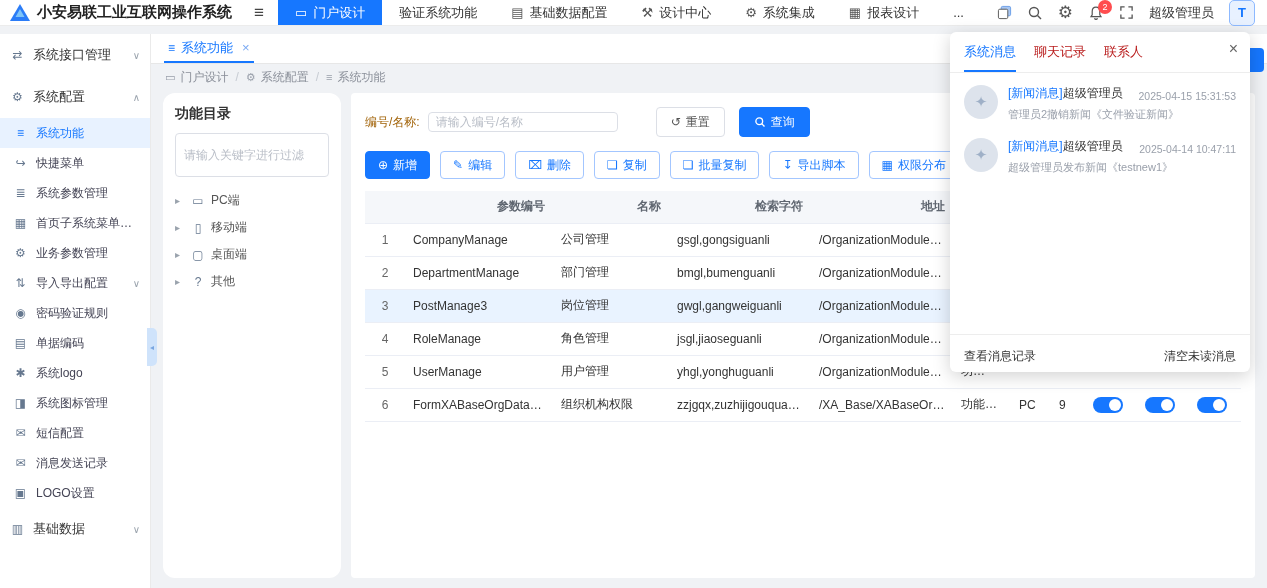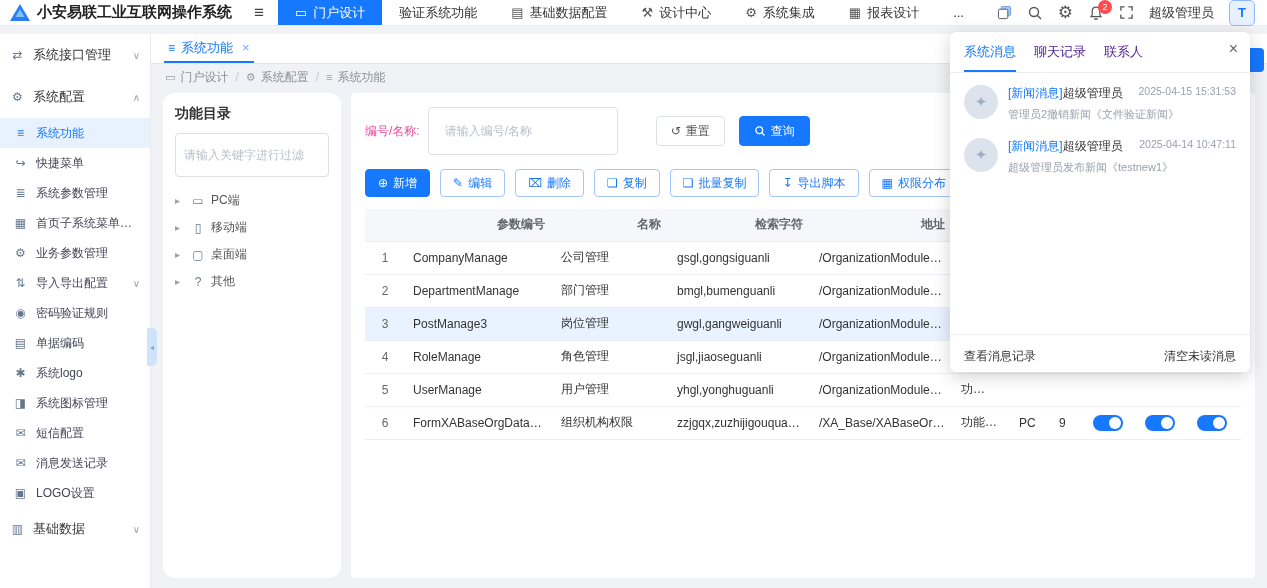--- a/index.html
+++ b/index.html
@@ -63,22 +63,22 @@
   .tree-filter { width:100%; height:44px; border:1px solid #dcdfe6; border-radius:4px;
     padding:0 8px; font-size:12px; color:#333; outline:none; margin-bottom:10px;
     font-family:"Liberation Sans","DejaVu Sans",sans-serif; }
   .tree-filter::placeholder { color:#b9bec7; }
   .tree-node { height:27px; display:flex; align-items:center; gap:6px; font-size:12px; color:#555; cursor:pointer; }
   .tn-arrow { color:#9aa3ad; font-size:10px; width:10px; }
   .tn-ic { color:#66788f; font-size:12px; width:14px; text-align:center; }
   
   .table-card { flex:1; background:#fff; border-radius:4px; padding:12px 14px; position:relative; overflow:hidden; }
   .filter-row { display:flex; align-items:center; margin:2px 0 14px 0; }
-  .f-label { font-size:12px; color:#ec4899; margin-right:8px; white-space:nowrap; }
-  .f-input { width:190px; height:48px; border:1px solid #dcdfe6; border-radius:4px; padding:0 16px;
+  .f-label { font-size:12px; color:#a16207; margin-right:8px; white-space:nowrap; }
+  .f-input { width:190px; height:20px; border:1px solid #dcdfe6; border-radius:4px; padding:0 7px;
     font-size:12px; outline:none; font-family:"Liberation Sans","DejaVu Sans",sans-serif; }
   .f-input::placeholder { color:#b9bec7; }
   .btn { height:30px; border-radius:4px; font-size:12px; display:inline-flex; align-items:center;
     gap:5px; padding:0 14px; cursor:pointer; border:1px solid #dcdfe6; background:#fff; color:#555;
     font-family:"Liberation Sans","DejaVu Sans",sans-serif; }
   .btn-reset { margin-left:38px; }
   .btn-query { margin-left:14px; background:#1677ff; border-color:#1677ff; color:#fff; }
   .toolbar { display:flex; gap:10px; margin-bottom:12px; }
   .tb-btn { height:28px; border-radius:4px; font-size:12px; display:inline-flex; align-items:center;
     gap:5px; padding:0 12px; cursor:pointer; background:#fff; border:1px solid #a3c6ff; color:#1677ff;
@@ -93,29 +93,29 @@
   tr[data-selected="true"] td { background:#e9f3ff; }
   td.c-idx, th.c-idx { text-align:center; color:#666; }
   .toggle { width:30px; height:16px; border-radius:9px; background:#1677ff; position:relative;
     display:inline-block; cursor:pointer; vertical-align:middle; }
   .toggle::after { content:""; position:absolute; top:2px; right:2px; width:12px; height:12px;
     border-radius:50%; background:#fff; }
   
   .popup { position:absolute; left:950px; top:32px; width:300px; height:340px; background:#fff;
     border-radius:6px; box-shadow:0 4px 18px rgba(0,0,0,.18); z-index:40; display:flex; flex-direction:column; }
   .popup-head { display:flex; gap:18px; padding:11px 14px 0 14px; border-bottom:1px solid #ededed; position:relative; }
-  .p-tab { font-size:13px; color:#4c1d95; padding-bottom:9px; cursor:pointer; }
+  .p-tab { font-size:13px; color:#b91c1c; padding-bottom:9px; cursor:pointer; }
   .p-tab.active { color:#1677ff; border-bottom:2px solid #1677ff; }
   .popup-close { position:absolute; right:12px; top:8px; font-size:16px; color:#666; cursor:pointer; }
   .popup-body { flex:1; overflow:hidden; }
   .msg { display:flex; gap:10px; padding:12px 14px 4px 14px; cursor:pointer; }
   .msg-avatar { width:34px; height:34px; border-radius:50%; background:#dde3ec; color:#9fb0c7;
     display:flex; align-items:center; justify-content:center; font-size:15px; flex:none; }
   .msg-main { flex:1; min-width:0; }
-  .msg-top { display:flex; justify-content:space-between; align-items:flex-start; gap:6px; }
+  .msg-top { display:flex; justify-content:space-between; align-items:flex-end; gap:6px; }
   .msg-title { font-size:12px; white-space:nowrap; overflow:hidden; text-overflow:ellipsis; }
   .msg-title .tag { color:#1677ff; }
   .msg-time { font-size:10.5px; color:#9aa0ab; white-space:nowrap; }
   .msg-desc { font-size:11px; color:#9aa0ab; margin-top:5px; white-space:nowrap; overflow:hidden; text-overflow:ellipsis; }
   .popup-foot { border-top:1px solid #ededed; height:38px; display:flex; align-items:center;
     justify-content:space-between; padding:0 14px; font-size:12px; color:#333; }
   .pf-link { cursor:pointer;margin-top:6px; }
   
   .edge-btn { position:absolute; left:1236px; top:48px; width:28px; height:24px; background:#1677ff;
     border-radius:4px; z-index:30; cursor:pointer; }

